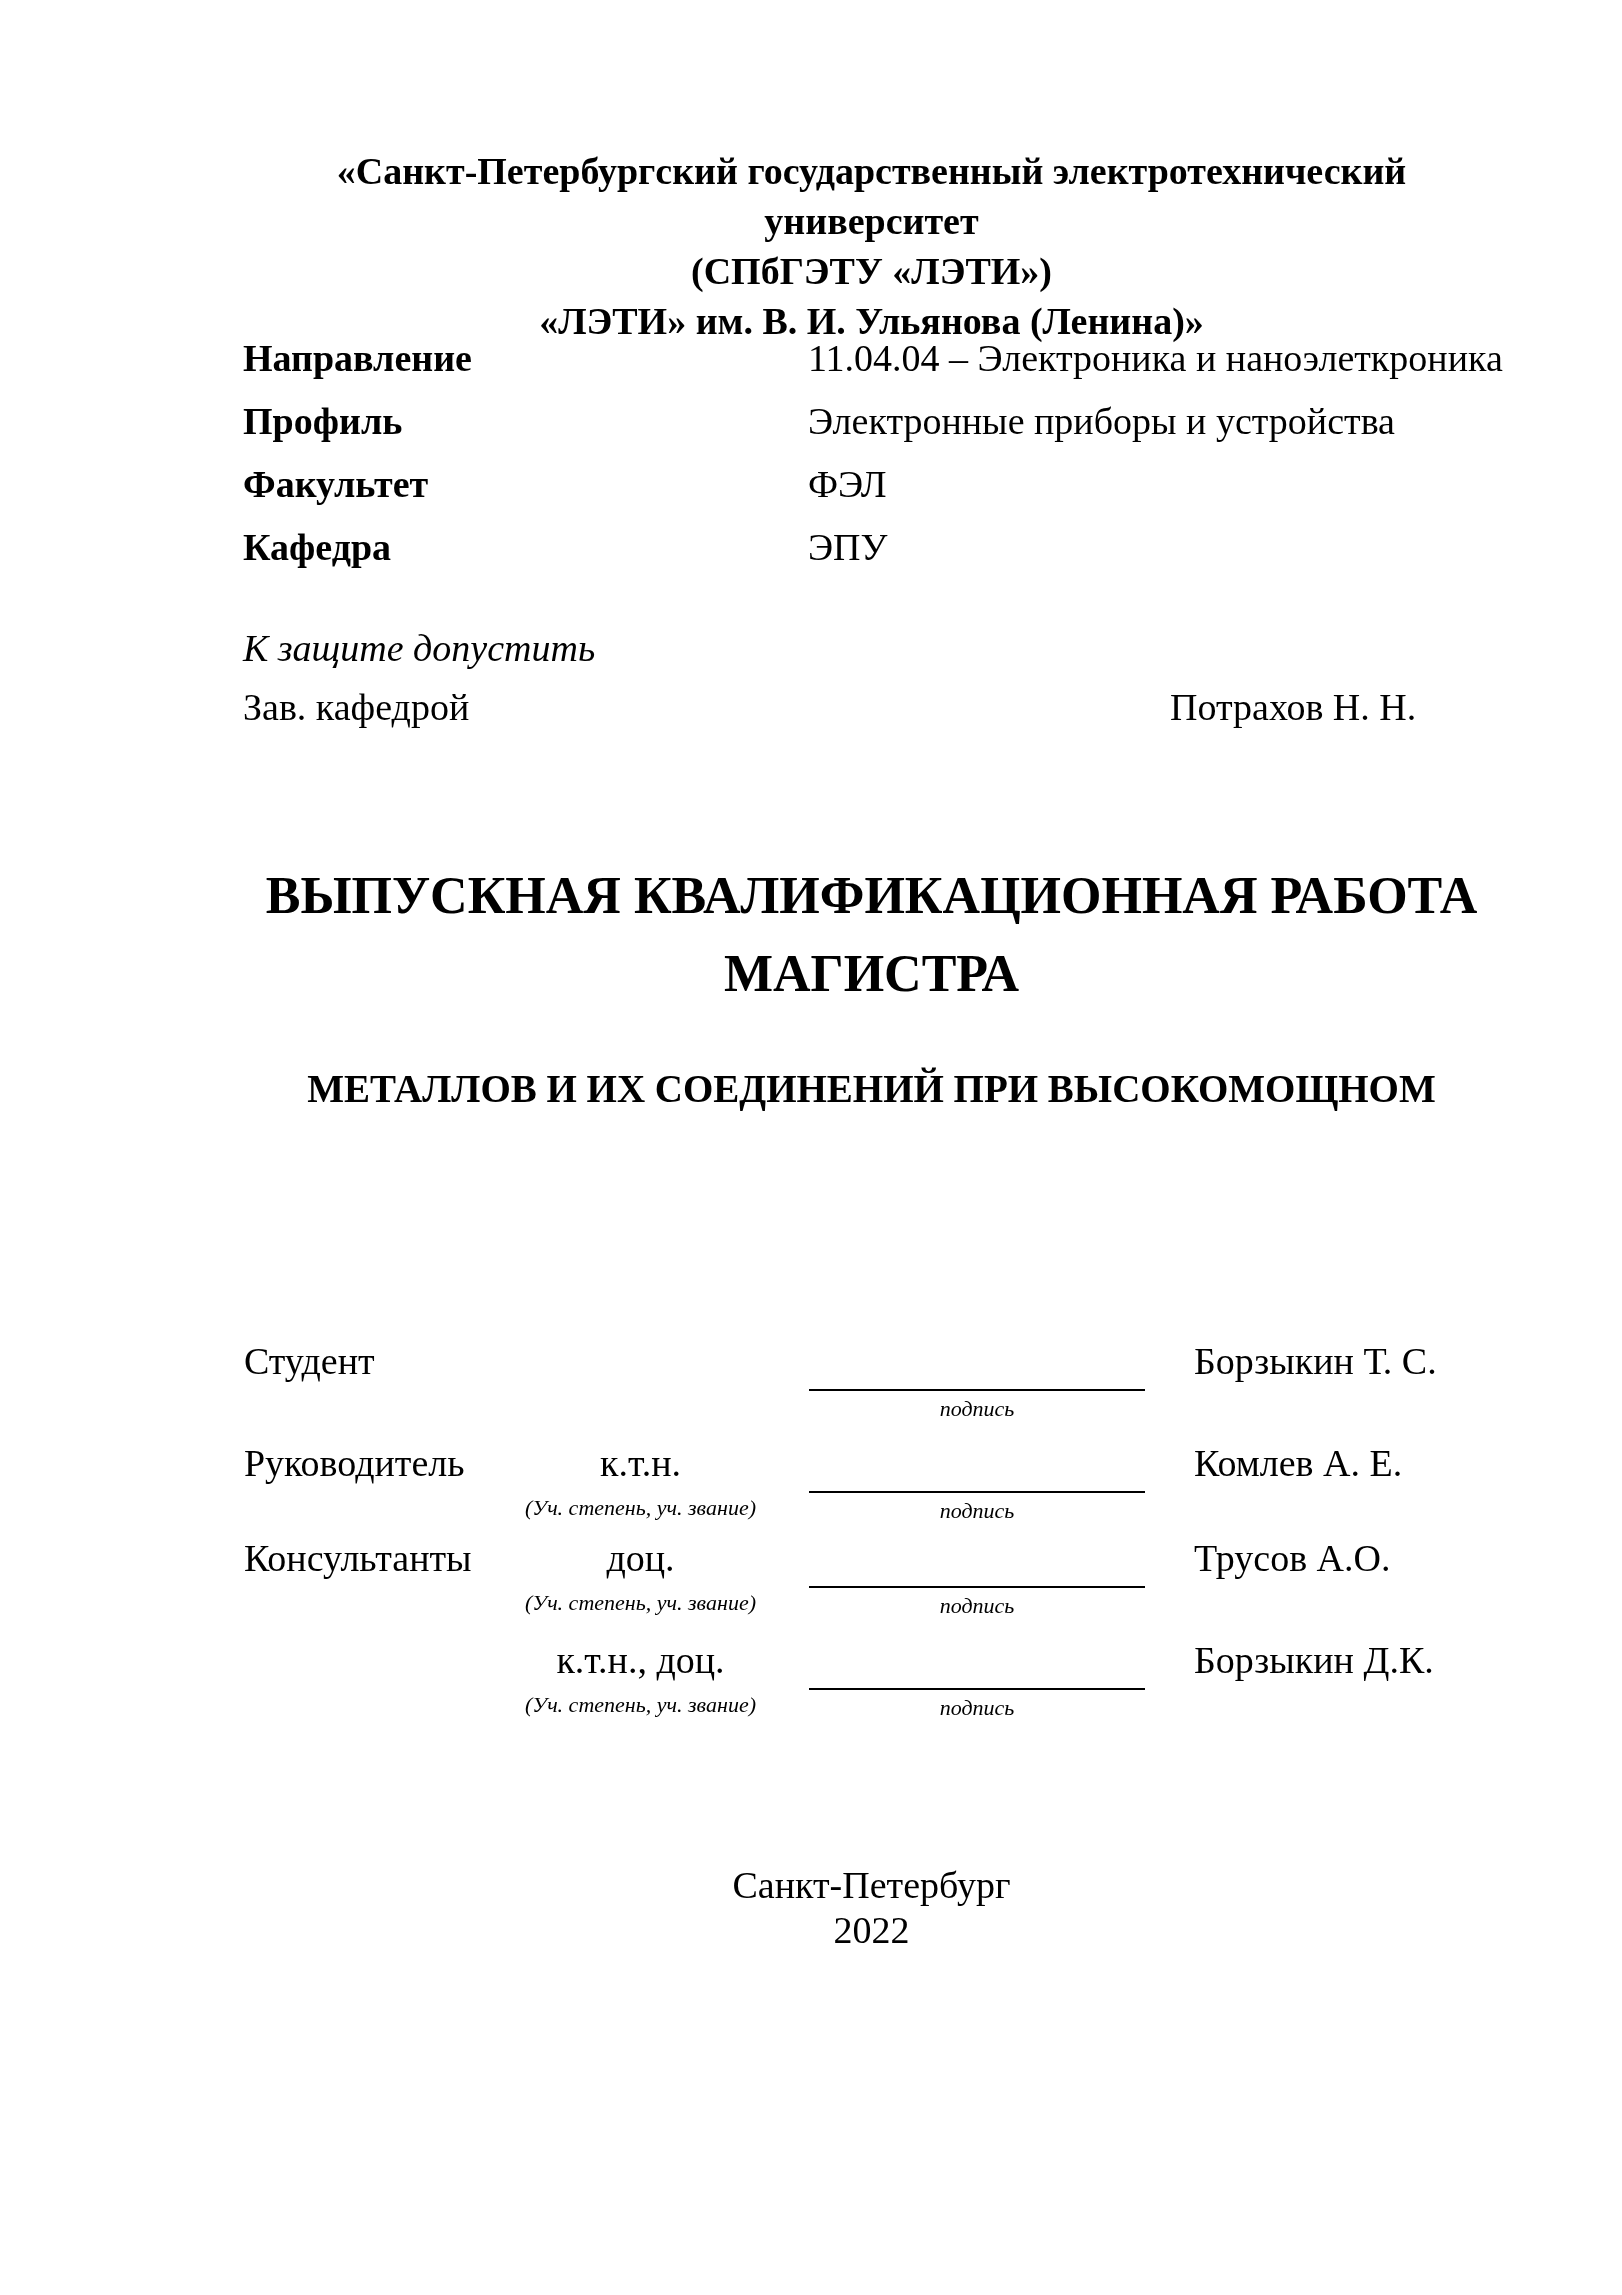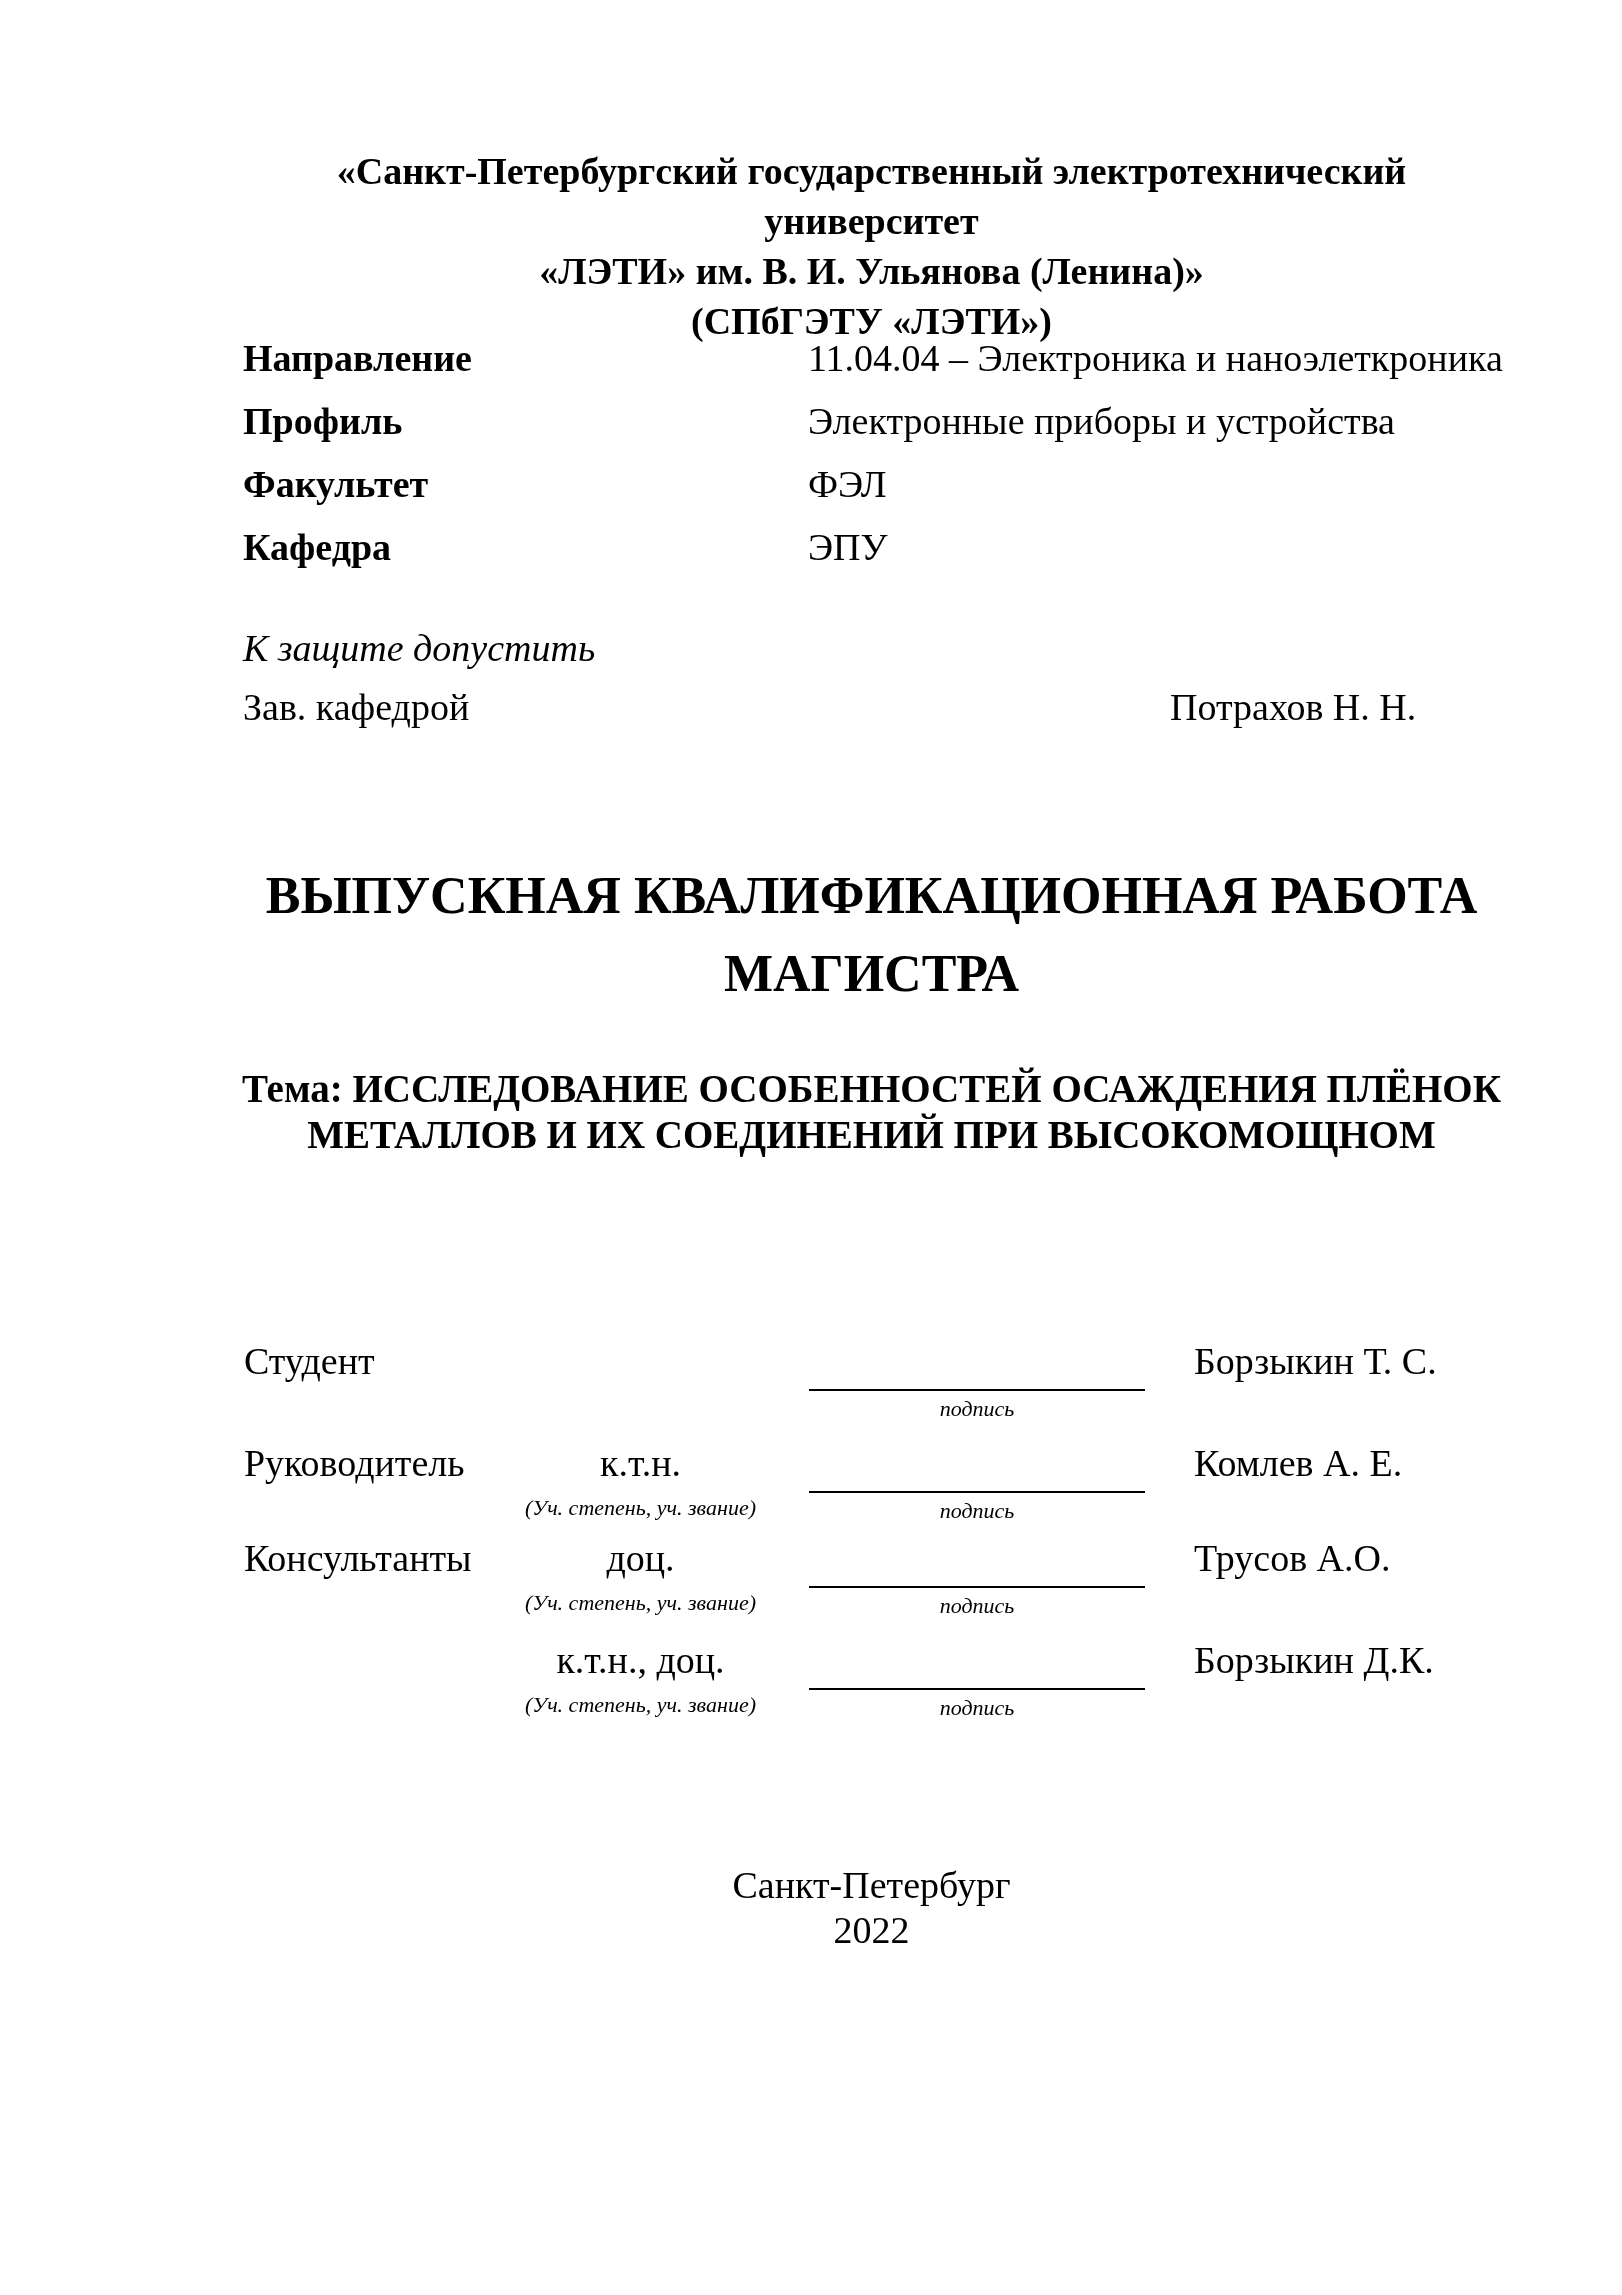--- a/index.html
+++ b/index.html
@@ -70,22 +70,22 @@
   .city { position: absolute; left: 236px; right: 116px; top: 1845px; text-align: center; font-size: 38px; line-height: 44px; margin-top: 18px; }
   .year { position: absolute; left: 236px; right: 116px; top: 1908px; text-align: center; font-size: 38px; line-height: 44px; }
 </style>
 </head>
 <body>
 
 <div class="page">
 
   <div class="header">
     <div>«Санкт-Петербургский государственный электротехнический университет</div>
+    <div>(СПбГЭТУ «ЛЭТИ»)</div>
     <div>«ЛЭТИ» им. В. И. Ульянова (Ленина)»</div>
-    <div>(СПбГЭТУ «ЛЭТИ»)</div>
   </div>
 
   <div class="info">
     <div class="info-row">
       <div class="info-label">Направление</div>
       <div class="info-value">11.04.04 – Электроника и наноэлеткроника</div>
     </div>
     <div class="info-row">
       <div class="info-label">Профиль</div>
       <div class="info-value">Электронные приборы и устройства</div>
@@ -103,21 +103,20 @@
   <div class="admission-phrase">К защите допустить</div>
   <div class="zav-label">Зав. кафедрой</div>
   <div class="zav-name">Потрахов Н. Н.</div>
 
   <div class="main-title">
     <div>ВЫПУСКНАЯ КВАЛИФИКАЦИОННАЯ РАБОТА</div>
     <div>МАГИСТРА</div>
   </div>
 
   <div class="topic">
-    <div>Тема: ИССЛЕДОВАНИЕ ОСОБЕННОСТЕЙ ОСАЖДЕНИЯ ПЛЁНОК</div>
     <div>МЕТАЛЛОВ И ИХ СОЕДИНЕНИЙ ПРИ ВЫСОКОМОЩНОМ</div>
   </div>
 
   <div class="sig-row sig-row-1">
     <div class="sig-role">Студент</div>
     <div class="sig-line"></div>
     <div class="sig-caption">подпись</div>
     <div class="sig-name">Борзыкин Т. С.</div>
   </div>
 

